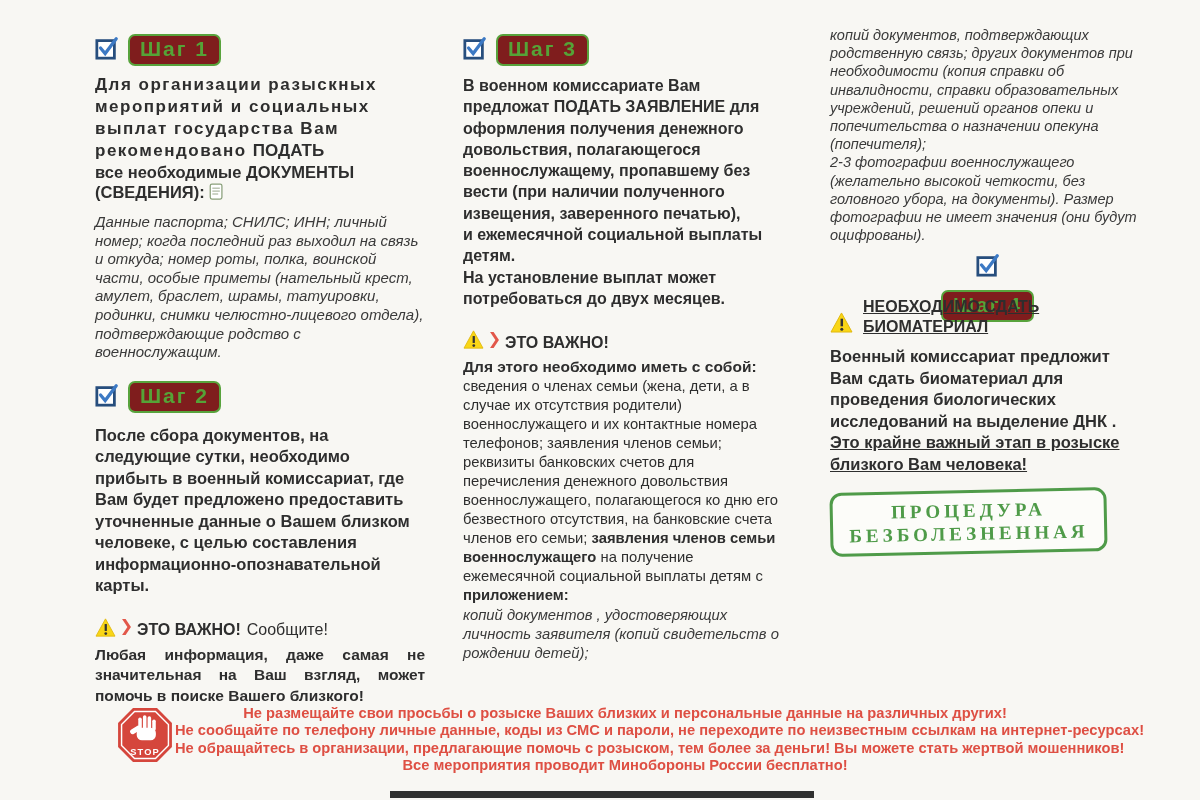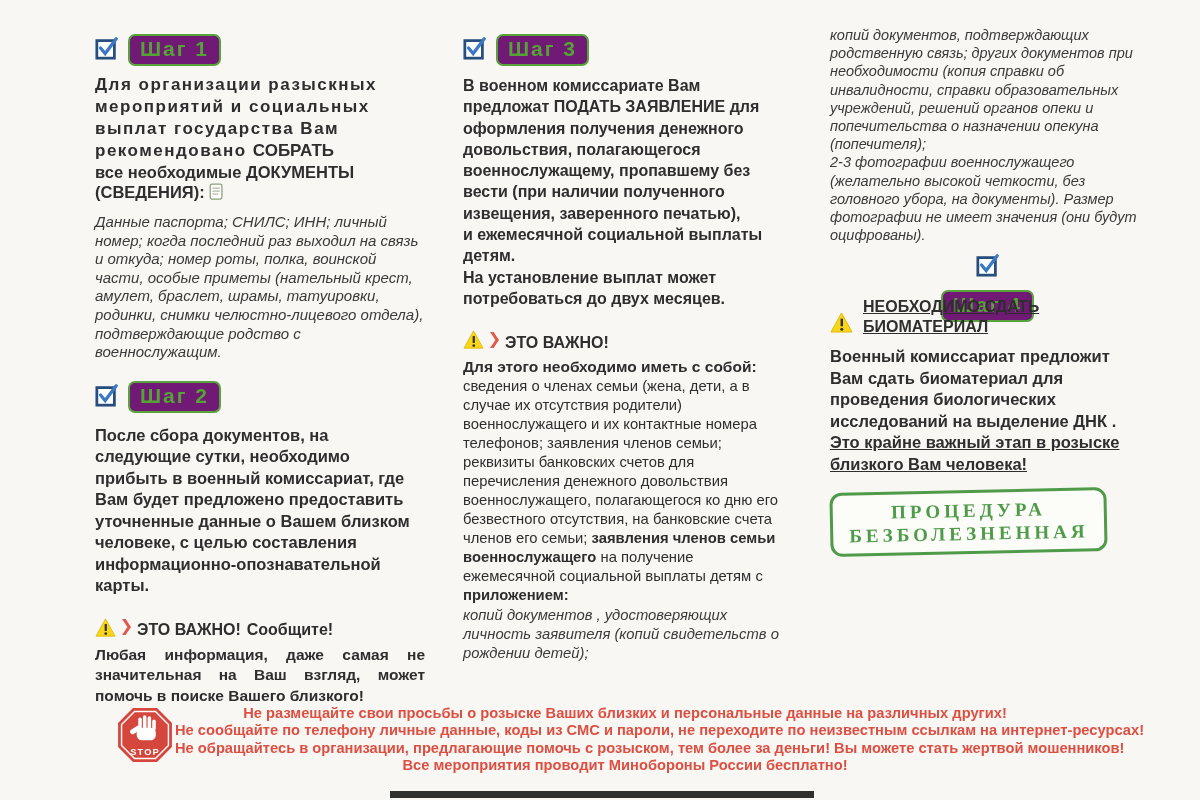--- a/index.html
+++ b/index.html
@@ -11,21 +11,21 @@
   }
   .col{position:absolute;}
   .col1{left:95px; top:33px; width:330px;}
   .col2{left:463px; top:33px; width:320px;}
   .col3{left:830px; top:26px; width:315px;}
 
   .step-head{display:flex; align-items:center; gap:9px; height:34px;}
   .step-label{
     display:inline-block; border:2.5px solid #58a33c; border-radius:7px;
     padding:0px 10px 2px; color:#55a337; font-weight:700; font-size:21px;
-    letter-spacing:2px; background:#701a75; line-height:26px;
+    letter-spacing:2px; background:#7f1d1d; line-height:26px;
   }
   .b{font-weight:700;}
   .reg{font-weight:700;}
   .u{text-decoration:underline;}
   p{margin:0;}
 
   .s1-p1{margin-top:7px; font-weight:700; font-size:17px; letter-spacing:1.5px; line-height:22px;}
   .s1-collect{letter-spacing:0; font-weight:800;}
   .s1-p2{font-weight:800; font-size:16.5px; line-height:20px;}
   .ital{font-style:italic; color:#3a3a3a;}
@@ -72,21 +72,21 @@
   <div class="col col1">
     <div class="step-head">
       <span class="icon">
         <svg viewBox="0 0 26 26" width="24" height="24">
             <rect x="2" y="5" width="19" height="19" fill="#ffffff" stroke="#274e7d" stroke-width="3"></rect>
             <path d="M6 13 L11 19 L23 3" fill="none" stroke="#3c79c4" stroke-width="3.5" stroke-linecap="round"></path>
           </svg>
       </span>
       <span class="step-label">Шаг 1</span>
     </div>
-    <p class="s1-p1"><span>Для организации разыскных мероприятий и социальных выплат государства Вам рекомендовано </span><span class="s1-collect">СОБРАТЬ</span></p>
+    <p class="s1-p1"><span>Для организации разыскных мероприятий и социальных выплат государства Вам рекомендовано </span><span class="s1-collect">ПОДАТЬ</span></p>
     <p class="s1-p2"><span>все необходимые </span><span>ДОКУМЕНТЫ (СВЕДЕНИЯ):</span><span class="icon note-ic"><svg viewBox="0 0 18 22" width="15" height="19">
             <rect x="1.5" y="2" width="14" height="18" rx="2" fill="#ffffff" stroke="#8aa07a" stroke-width="1.5"></rect>
             <line x1="4" y1="7" x2="13" y2="7" stroke="#9aa88c" stroke-width="1.2"></line>
             <line x1="4" y1="10.5" x2="13" y2="10.5" stroke="#9aa88c" stroke-width="1.2"></line>
             <line x1="4" y1="14" x2="11" y2="14" stroke="#9aa88c" stroke-width="1.2"></line>
           </svg></span></p>
     <p class="ital s1-italic">Данные паспорта; СНИЛС; ИНН; личный номер; когда последний раз выходил на связь и откуда; номер роты, полка, воинской части, особые приметы (нательный крест, амулет, браслет, шрамы, татуировки, родинки, снимки челюстно-лицевого отдела), подтверждающие родство с военнослужащим.</p>
 
     <div class="step-head s2-head">
       <span class="icon">
@@ -103,21 +103,21 @@
       <div class="warn-title">
         <span class="icon"><svg viewBox="0 0 24 22" width="21" height="19">
               <path d="M12 1 L23 21 H1 Z" fill="#f9d616" stroke="#e0b70d" stroke-width="1"></path>
               <rect x="11" y="7" width="2.6" height="8" fill="#333333"></rect>
               <circle cx="12.3" cy="18" r="1.6" fill="#333333"></circle>
             </svg></span>
         <span class="icon"><svg viewBox="0 0 10 18" width="9" height="16">
               <path d="M0 0 L4 0 L10 9 L4 18 L0 18 L6 9 Z" fill="#e2574a"></path>
             </svg></span>
         <span>ЭТО ВАЖНО!</span>
-        <span style="font-weight:700;text-align:right;">Сообщите!</span>
+        <span style="font-weight:400;text-align:right;">Сообщите!</span>
       </div>
       <p class="warn-body"><span class="b">Любая информация, </span><span class="reg">даже самая не значительная на Ваш взгляд, </span><span class="b">может помочь в поиске Вашего близкого!</span></p>
     </div>
   </div>
 
   <div class="col col2">
     <div class="step-head">
       <span class="icon">
         <svg viewBox="0 0 26 26" width="24" height="24">
             <rect x="2" y="5" width="19" height="19" fill="#ffffff" stroke="#274e7d" stroke-width="3"></rect>

